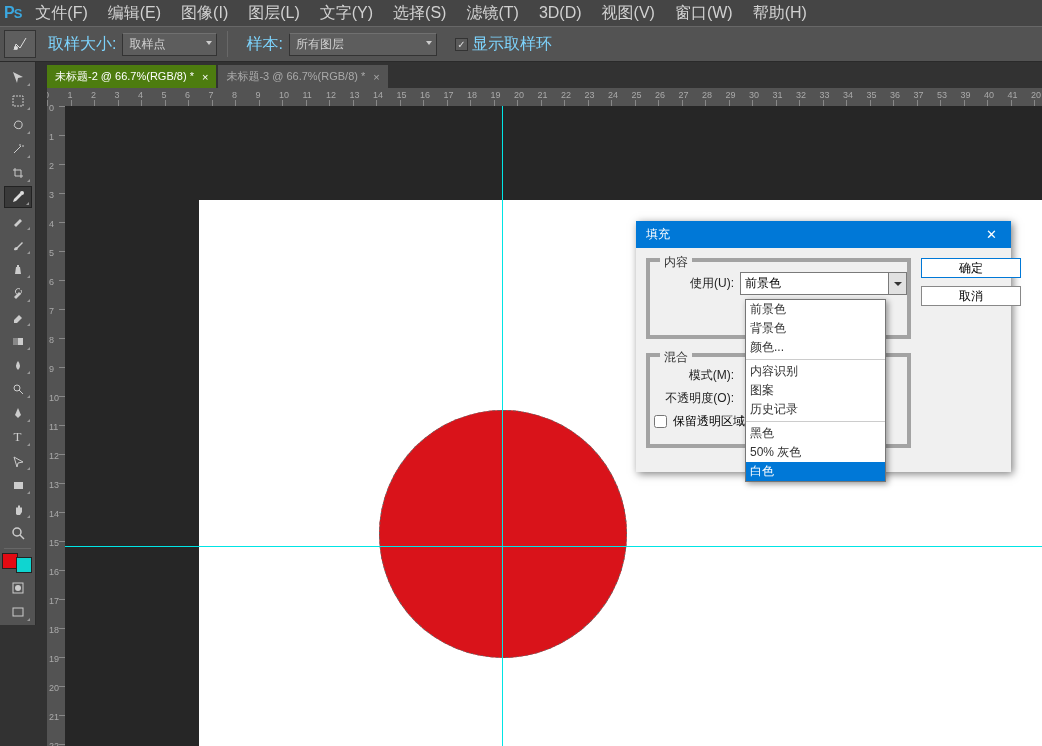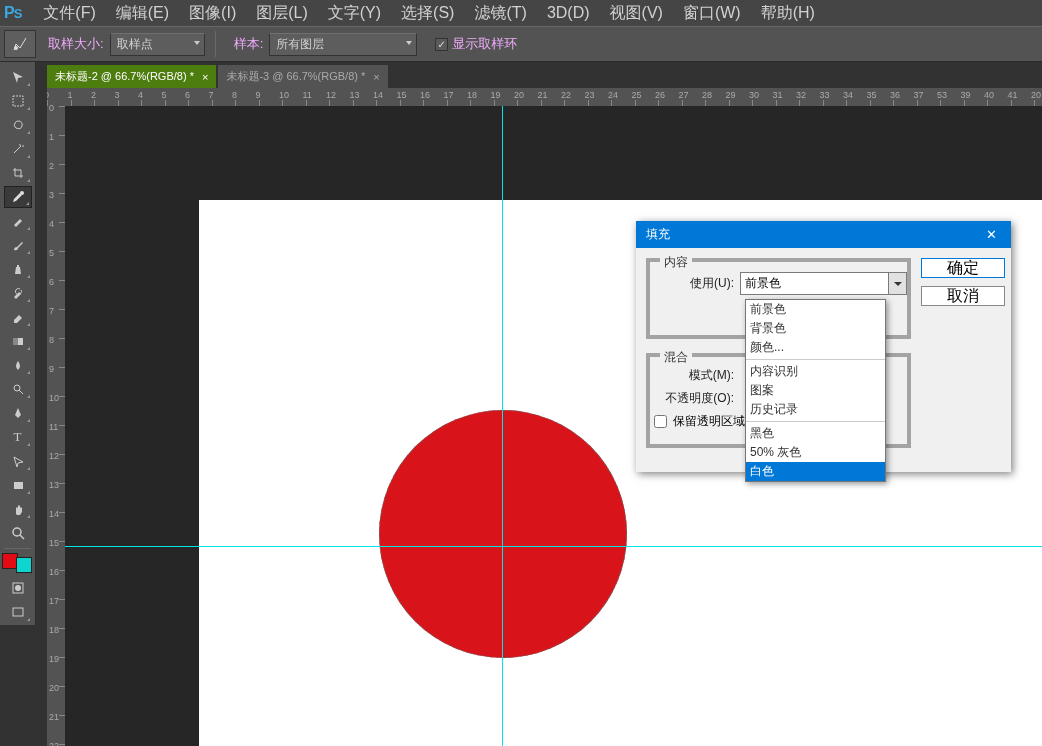--- a/index.html
+++ b/index.html
@@ -1,27 +1,27 @@
 <!DOCTYPE html>
 <html><head>
 <meta charset="utf-8">
 <style>
 * { margin: 0; padding: 0; box-sizing: border-box; font-family: "Microsoft YaHei", Arial, sans-serif; }
 body { background: #323232; width: 1042px; height: 746px; overflow: hidden; position: relative; }
 
 
 .menubar { background: #454545; height: 26px; display: flex; align-items: center; padding-left: 4px; }
-.logo { color: #3ba8e0; font-weight: bold; font-size: 16px; margin-right: 12px; font-family: Arial; letter-spacing: -1px; }
+.logo { color: #3ba8e0; font-weight: bold; font-size: 16px; margin-right: 4px; font-family: Arial; letter-spacing: -1px; }
 .logo-s { font-size: 13px; }
 .menu-item { color: #d1d1d1; font-size: 16px; padding: 0 10px; cursor: pointer; }
 
 
 .optionsbar { background: #535353; height: 36px; display: flex; align-items: center; padding-left: 4px; border-bottom: 1px solid #2a2a2a; border-top: 1px solid #676767; }
 .opt-icon { width: 32px; height: 28px; display: flex; align-items: center; justify-content: center; border: 1px solid #333; background: #5e5e5e; margin-right: 4px; }
-.opt-label { color: #f0abfc; font-size: 13px; margin-left: 8px; }
+.opt-label { color: #7dd3fc; font-size: 16px; margin-left: 8px; }
 .opt-dropdown { background: #5d5d5d; border: 1px solid #333; border-top: 1px solid #707070; color: #d1d1d1; font-size: 12px; padding: 2px 18px 2px 6px; margin-left: 6px; position: relative; }
 .opt-dropdown::after { content: ""; position: absolute; right: 4px; top: 7px; border-left: 3px solid transparent; border-right: 3px solid transparent; border-top: 4px solid #ccc; }
 .opt-divider { width: 1px; height: 26px; background: #424242; margin: 0 10px; border-right: 1px solid #686868; }
 .opt-checkbox { width: 13px; height: 13px; background: #5a5a5a; border: 1px solid #333; margin-left: 18px; display: inline-flex; align-items: center; justify-content: center; color: #ddd; font-size: 10px; }
 
 
 .tabbar { background: #323232; height: 24px; display: flex; align-items: flex-end; margin-left: 47px; margin-top: 2px; }
 .doc-tab { background: #535353; color: #aaa; font-size: 11px; padding: 4px 8px; margin-right: 2px; display: flex; align-items: center; }
 .doc-tab.active { background: #4d7c0f; color: #fff; }
 .tab-close { margin-left: 8px; font-size: 11px; cursor: pointer; }
@@ -62,21 +62,21 @@
 .dialog-body { padding: 10px; display: flex; }
 .dialog-left { flex: 1; }
 .dialog-right { width: 90px; padding-left: 10px; }
 .fieldset { border: 4px solid #a3a3a3; margin-bottom: 14px; padding: 10px 0 14px; position: relative; }
 .legend { position: absolute; top: -8px; left: 10px; background: #f0f0f0; padding: 0 4px; font-size: 12px; color: #333; }
 .field-row { display: flex; align-items: center; margin-bottom: 6px; }
 .field-label { font-size: 12px; color: #222; width: 84px; text-align: right; margin-right: 6px; }
 .field-select { flex: 1; border: 1px solid #7a7a7a; background: #fff; font-size: 12px; padding: 2px 18px 2px 4px; position: relative; }
 .select-button { position: absolute; right: 0; top: 0; width: 18px; height: 100%; background: #e1e1e1; border-left: 1px solid #7a7a7a; display: flex; align-items: center; justify-content: center; }
 .select-button::after { content: ""; border-left: 4px solid transparent; border-right: 4px solid transparent; border-top: 4px solid #333; }
-.dialog-btn { width: 84px; height: 20px; background: #fff; border: 1px solid #0078d7; font-size: 16px; margin-bottom: 8px; display: flex; align-items: center; justify-content: center; cursor: pointer; }
+.dialog-btn { width: 100px; height: 20px; background: #fff; border: 1px solid #0078d7; font-size: 12px; margin-bottom: 8px; display: flex; align-items: center; justify-content: center; cursor: pointer; }
 .dialog-btn.cancel { border-color: #888; }
 .checkbox-row { display: flex; align-items: center; font-size: 12px; margin-left: 4px; }
 .checkbox-row input { margin-right: 6px; }
 
 
 .dropdown-list { position: absolute; left: 745px; top: 299px; width: 141px; background: #fff; border: 1px solid #767676; box-shadow: 2px 2px 6px rgba(0,0,0,0.4); font-size: 12px; }
 .dd-item { padding: 1px 4px; color: #333; cursor: pointer; }
 .dd-item.highlight { background: #0078d7; color: #fff; }
 .dd-divider { height: 1px; background: #ccc; margin: 2px 0; }
 

